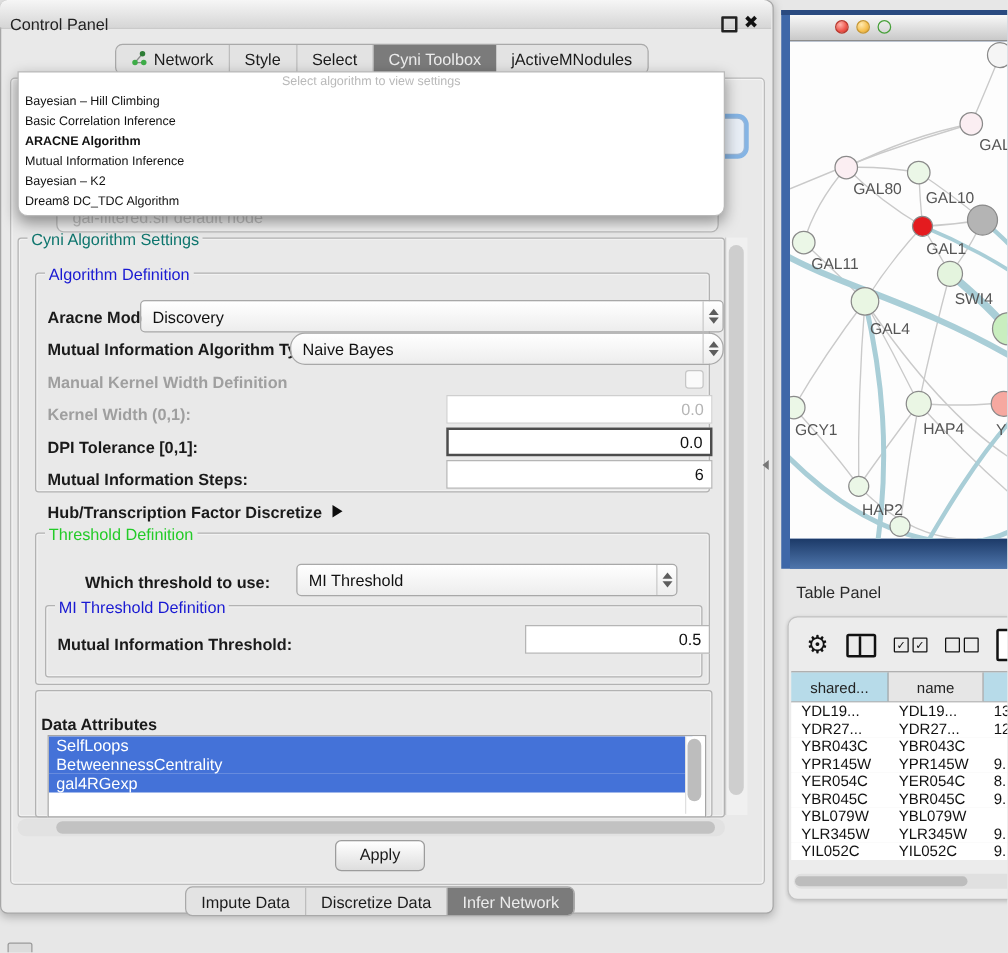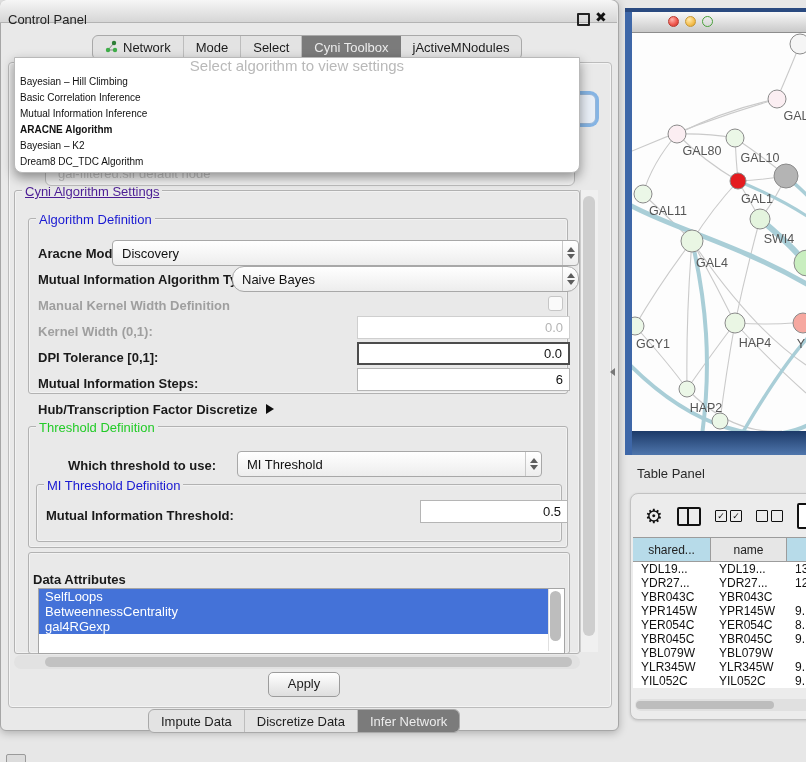--- a/index.html
+++ b/index.html
@@ -21,38 +21,38 @@
           overflow:hidden;background:#e3e3e3;}
   .tab{display:flex;align-items:center;justify-content:center;font-size:13px;color:#1c1c1c;
        padding:0 12px;border-right:1px solid #bdbdbd;white-space:nowrap;}
   .tab:last-child{border-right:none;}
   .tab.sel{background:#7b7b7b;color:#ececec;border-right:none;}
   .tab .net-ico{margin-right:5px;}
 
   
   .popup{left:14px;top:57px;width:564px;height:114px;background:#fff;border:1px solid #b9b9b9;
          border-radius:0 0 8px 8px;box-shadow:0 5px 12px rgba(0,0,0,.4);z-index:50;overflow:hidden;}
-  .dd-prompt{height:16px;line-height:16px;text-align:center;color:#b9b9b9;font-size:15px;}
+  .dd-prompt{height:16px;line-height:16px;text-align:center;color:#b9b9b9;font-size:10px;}
   .dd-item{height:16px;line-height:16px;padding-left:5px;font-size:10px;color:#111;}
   .dd-item.bold{font-weight:bold;}
 
   
   .ghost-combo{left:45px;top:158px;width:516px;height:26px;border:1px solid #bdbdbd;border-radius:6px;
                background:#f4f4f4;z-index:10;font-size:13px;color:#c4c4c4;line-height:30px;padding-left:12px;}
   .focus-combo{left:560px;top:94px;width:34px;height:28px;border:1px solid #97b6d8;border-radius:6px;
                background:#e8eef6;box-shadow:0 0 0 3px #85b4e4;z-index:12;}
 
   
   .content-panel{left:8px;top:62px;width:602px;height:644px;background:#e9e9e9;border:1px solid #bcbcbc;
                  border-radius:4px;box-shadow:inset 0 0 0 1px #f4f4f4;}
 
   
   .group{border:1px solid #b2b2b2;border-radius:3px;box-shadow:inset 0 0 0 1px #f2f2f2;}
   .group-label{font-size:13px;background:#e9e9e9;padding:0 3px;z-index:3;}
-  .blue{color:#1919d2;} .green{color:#23cb28;} .dark{color:#4c1d95;text-decoration:underline;}
+  .blue{color:#1919d2;} .green{color:#23cb28;} .dark{color:#0f766e;}
   .lbl{font-size:13px;font-weight:bold;color:#1a1a1a;white-space:nowrap;}
   .lbl.dis{color:#9f9f9f;}
   .field{background:#fff;border:1px solid #b5b5b5;font-size:13px;text-align:right;
          padding-right:6px;line-height:21px;color:#111;}
   .field.dis{color:#b5b5b5;border-color:#cfcfcf;}
   .field.strong{border:2px solid #4c4c4c;line-height:19px;}
   .combo{background:linear-gradient(#ffffff,#ededed);border:1px solid #a8a8a8;border-radius:4px;
          font-size:13px;display:flex;align-items:center;padding-left:9px;color:#111;}
   .combo .spacer{flex:1;}
   .stepper{width:15px;height:100%;display:flex;flex-direction:column;align-items:center;
@@ -145,21 +145,21 @@
           <line x1="3" y1="10" x2="9" y2="3" stroke="#8a8a8a" stroke-width="1"></line>
           <line x1="3" y1="10" x2="10" y2="10" stroke="#8a8a8a" stroke-width="1"></line>
           <circle cx="3" cy="10" r="2.2" fill="#3fae49"></circle>
           <circle cx="9" cy="3" r="2.2" fill="#2e7d36"></circle>
           <circle cx="10" cy="10" r="2.2" fill="#3fae49"></circle>
         </svg>
       </span>
       <span>Network</span>
     </div>
     <div class="tab">
-        <span>Mode</span>
+        <span>Style</span>
       </div>
     <div class="tab">
         <span>Select</span>
       </div>
     <div class="tab sel">
         <span>Cyni Toolbox</span>
       </div>
     <div class="tab">
         <span>jActiveMNodules</span>
       </div>
@@ -264,22 +264,22 @@
     <div class="tab sel">
         <span>Infer Network</span>
       </div>
   </div>
 
   <div class="abs popup">
     <div class="dd-prompt">Select algorithm to view settings</div>
     <div>
         <div class="dd-item">Bayesian – Hill Climbing</div>
         <div class="dd-item">Basic Correlation Inference</div>
+        <div class="dd-item bold">ARACNE Algorithm</div>
         <div class="dd-item">Mutual Information Inference</div>
-        <div class="dd-item bold">ARACNE Algorithm</div>
         <div class="dd-item">Bayesian – K2</div>
         <div class="dd-item">Dream8 DC_TDC Algorithm</div>
       </div>
   </div>
 
   <div class="abs split-arrow"></div>
   <div class="abs stray-btn"></div>
 
   <div class="abs net-frame">
     <div class="net-titlebar">

